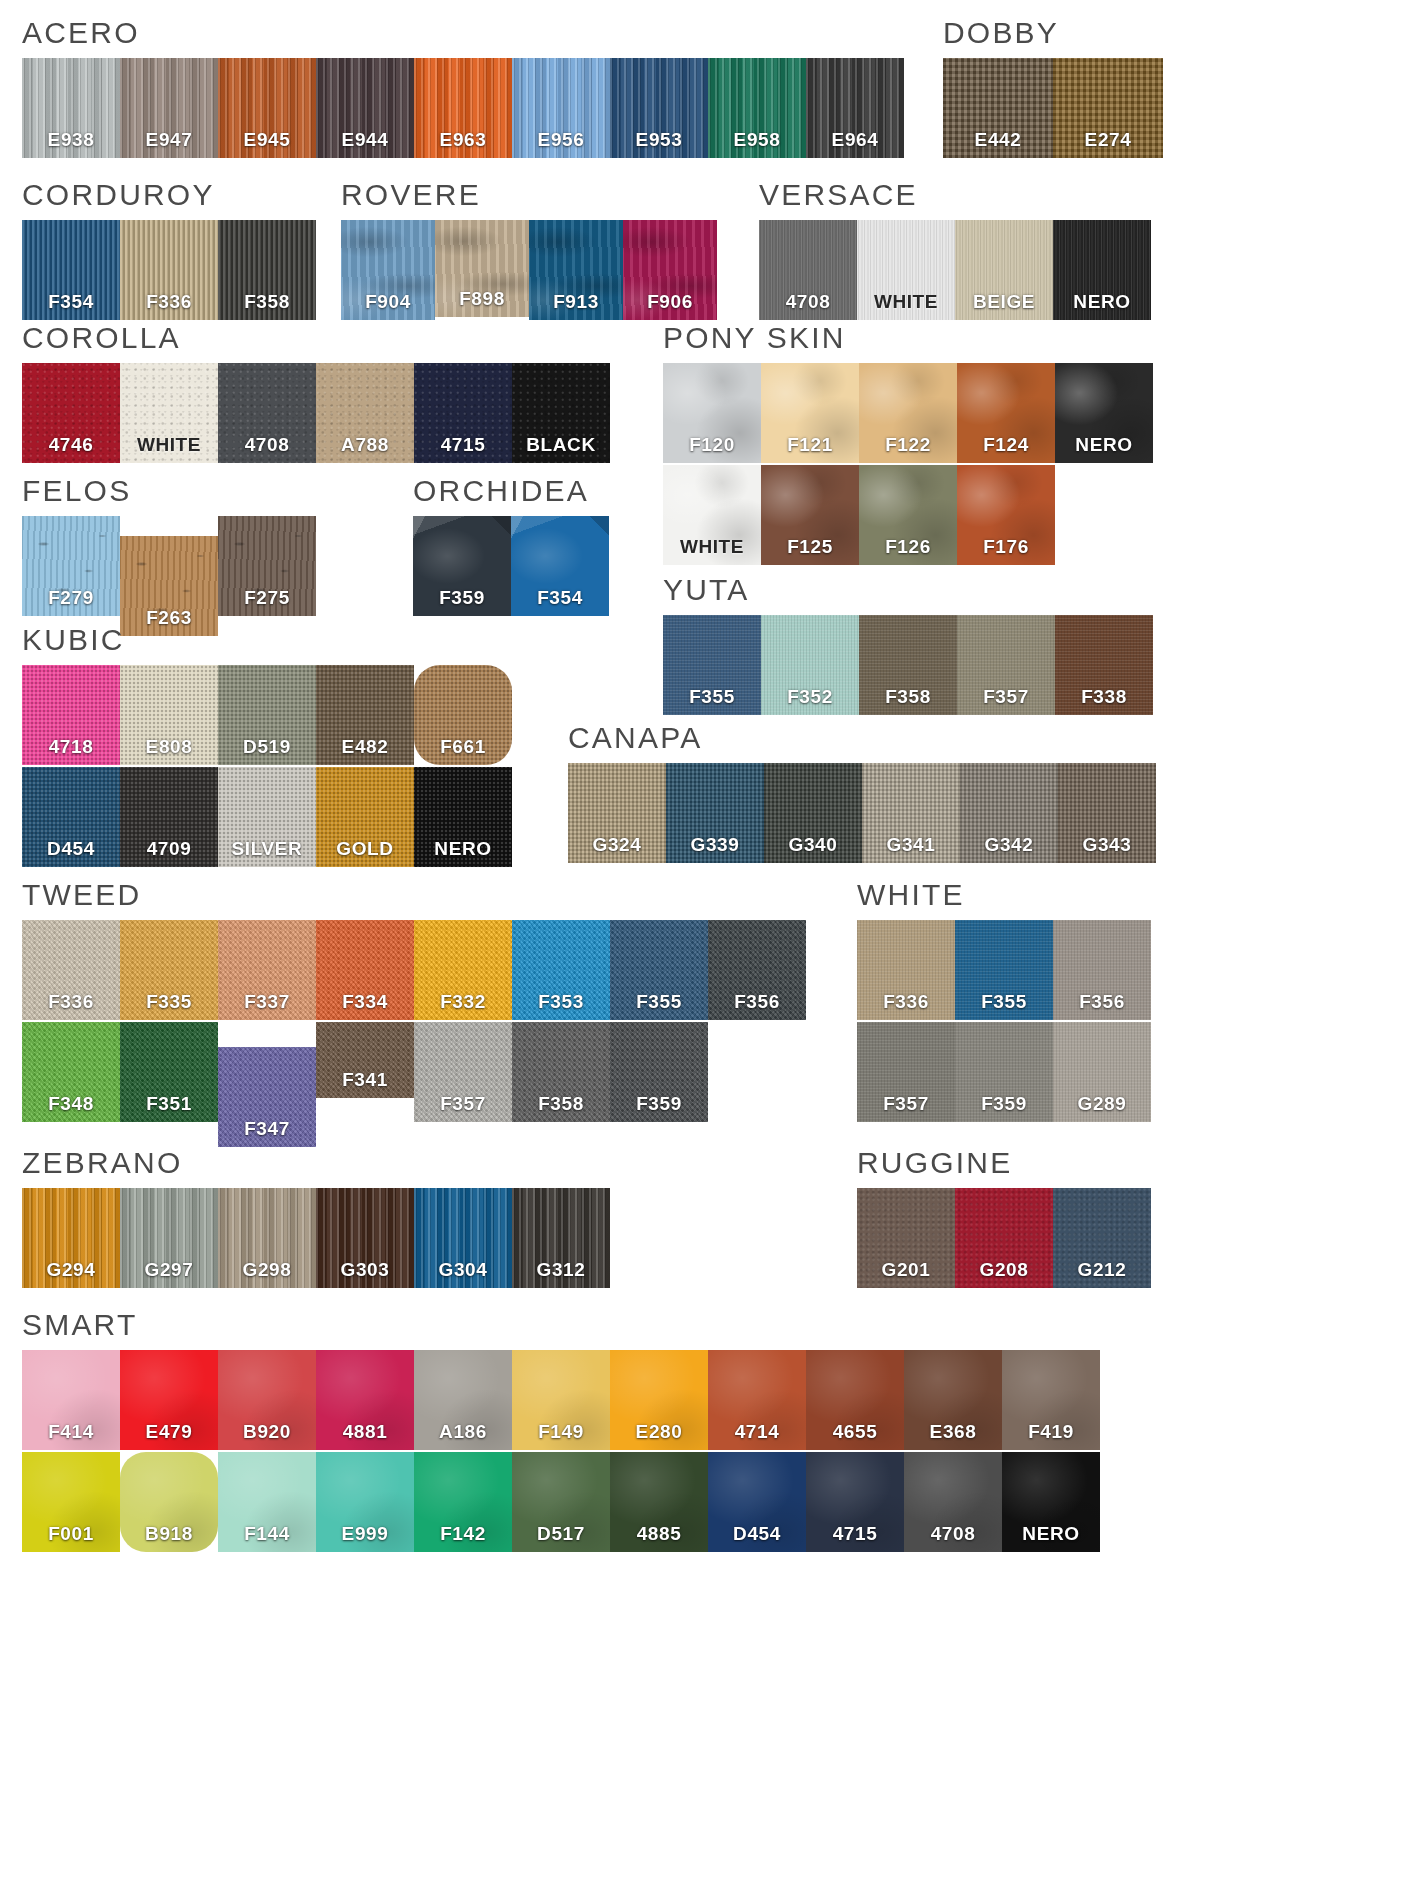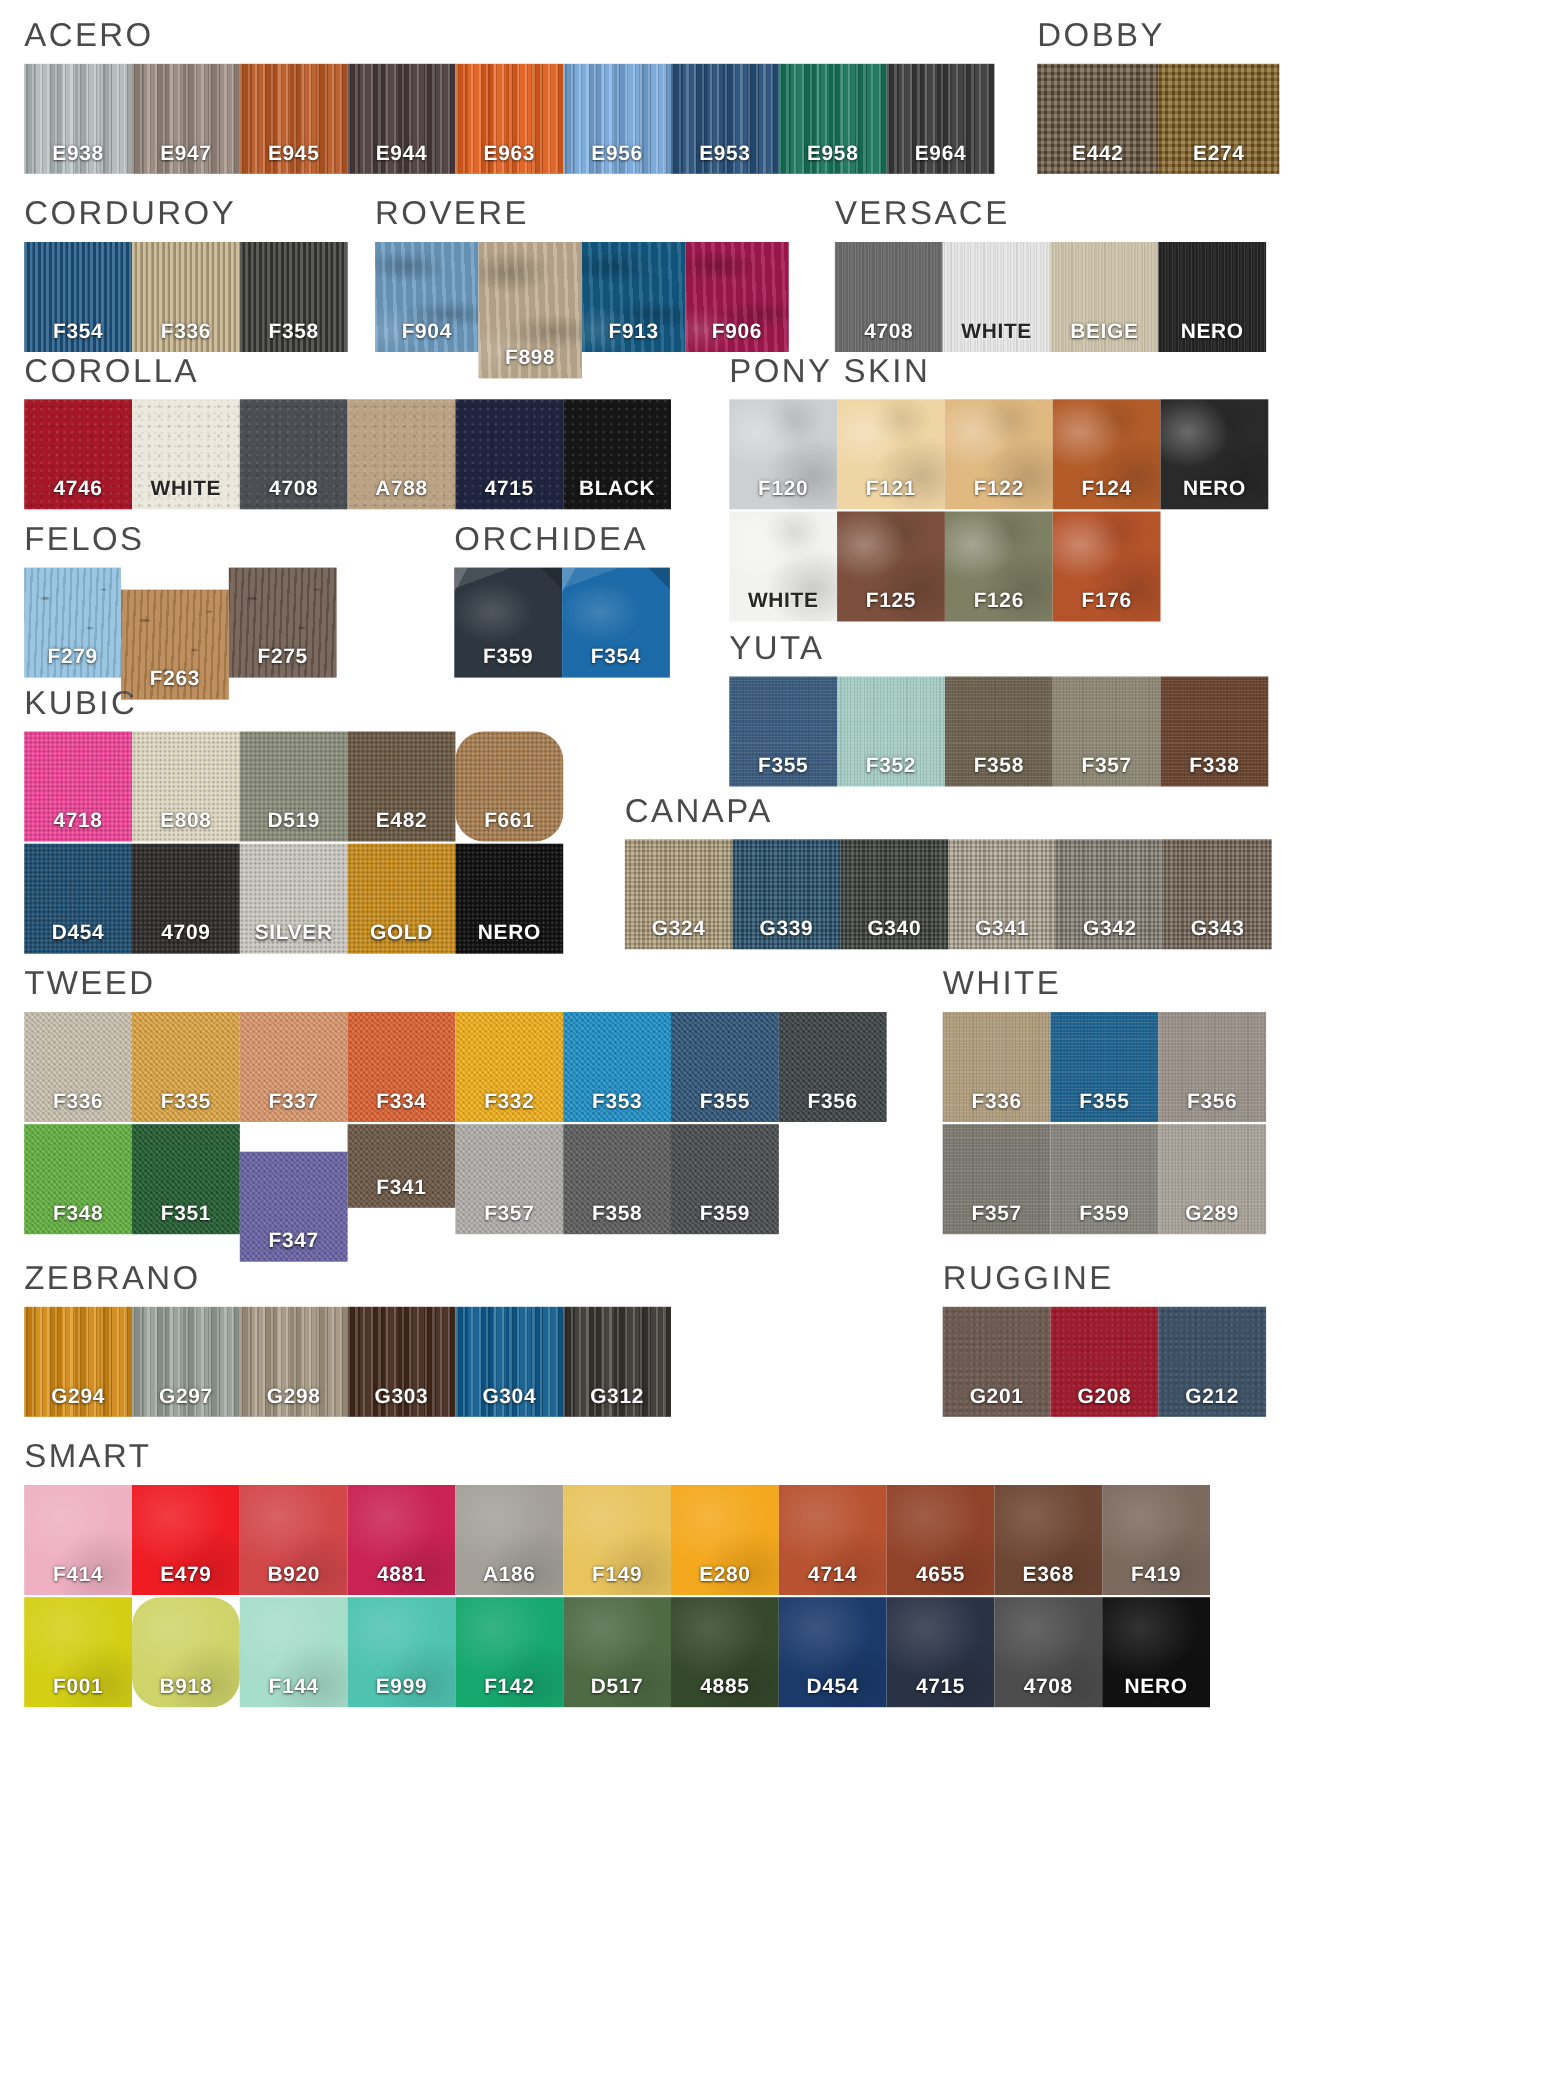--- a/index.html
+++ b/index.html
@@ -256,21 +256,21 @@
           </div>
         </div>
       </div>
       <div class="group" style="left: 341px; top: 180px;">
         <div class="grp-title">ROVERE</div>
         <div class="row">
           <div class="sw" style="width: 94px; height: 100px; background: rgb(111, 158, 196);">
             <div class="tex t-plank"></div>
             <div class="lab">F904</div>
           </div>
-          <div class="sw" style="width: 94px; height: 124px; background: rgb(195, 176, 148);">
+          <div class="sw" style="width: 94px; height: 97px; background: rgb(195, 176, 148);">
             <div class="tex t-plank"></div>
             <div class="lab">F898</div>
           </div>
           <div class="sw" style="width: 94px; height: 100px; background: rgb(20, 91, 133);">
             <div class="tex t-plank"></div>
             <div class="lab">F913</div>
           </div>
           <div class="sw" style="width: 94px; height: 100px; background: rgb(166, 25, 82); padding-left: 42px;">
             <div class="tex t-plank"></div>
             <div class="lab">F906</div>
@@ -366,21 +366,21 @@
           </div>
           <div class="sw" style="width: 98px; height: 100px; background: rgb(181, 83, 43);">
             <div class="tex t-suede"></div>
             <div class="lab">F176</div>
           </div>
         </div>
       </div>
       <div class="group" style="left: 22px; top: 476px;">
         <div class="grp-title">FELOS</div>
         <div class="row">
-          <div class="sw" style="width: 88px; height: 100px; background: rgb(143, 192, 222);">
+          <div class="sw" style="width: 98px; height: 100px; background: rgb(143, 192, 222);">
             <div class="tex t-cork"></div>
             <div class="lab">F279</div>
           </div>
           <div class="sw" style="width: 98px; height: 100px; background: rgb(182, 131, 78); margin-top: 20px;">
             <div class="tex t-cork"></div>
             <div class="lab">F263</div>
           </div>
           <div class="sw" style="width: 98px; height: 100px; background: rgb(106, 88, 76);">
             <div class="tex t-cork"></div>
             <div class="lab">F275</div>

